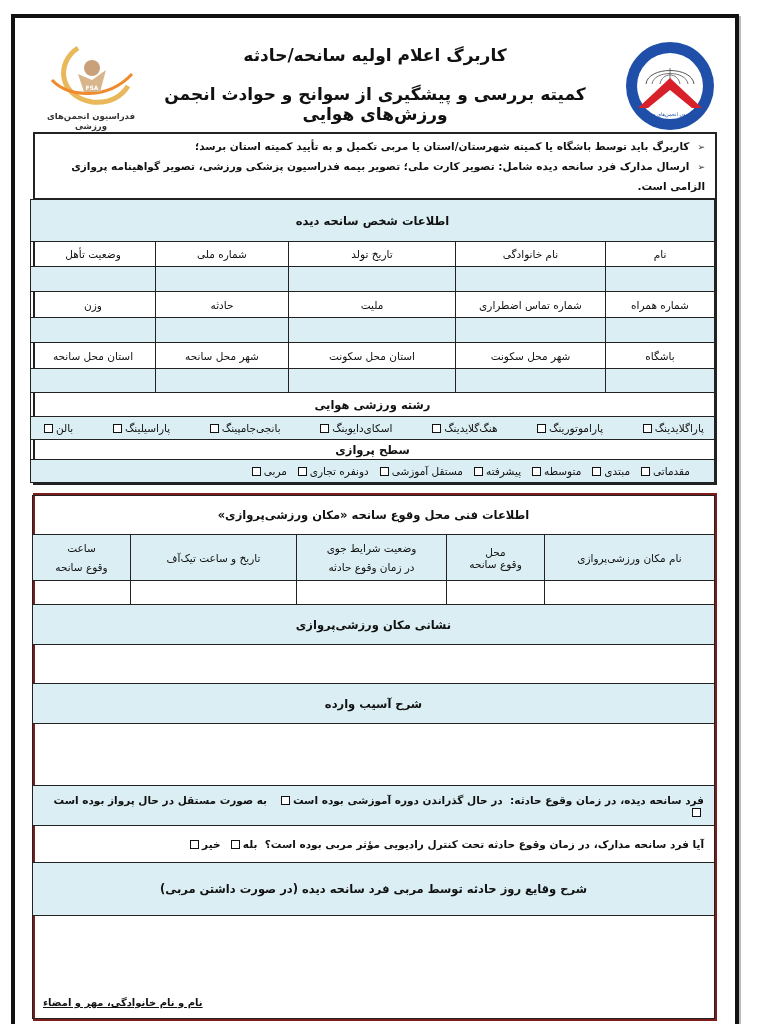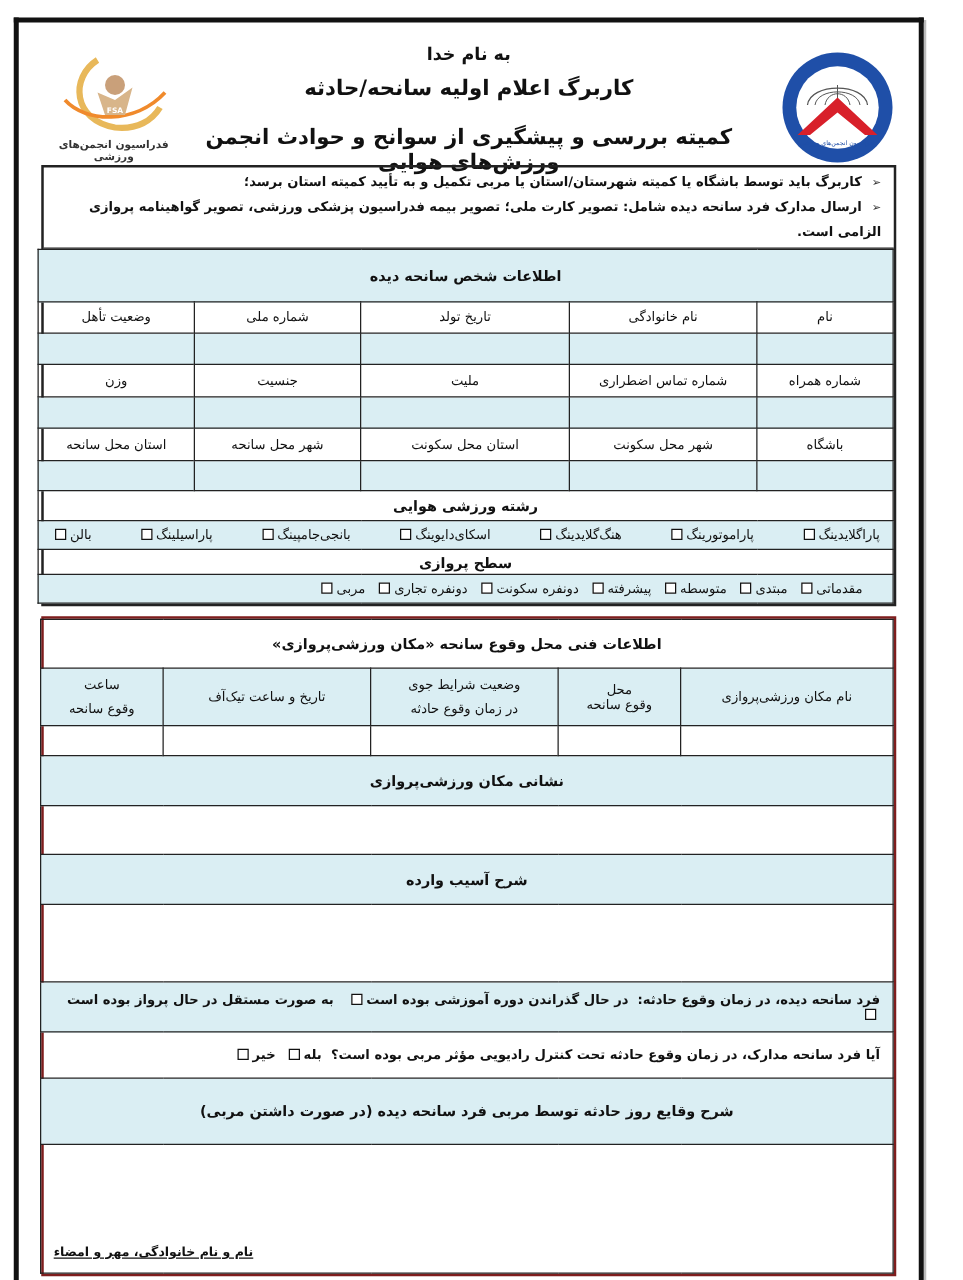--- a/index.html
+++ b/index.html
@@ -51,21 +51,20 @@
       <path d="M30 8 C8 22 10 56 44 62 C62 64 74 56 80 46" fill="none" stroke="#e8b85a" stroke-width="5"></path>
       <path d="M4 40 C20 58 60 60 84 34" fill="none" stroke="#f08a2c" stroke-width="3"></path>
       <circle cx="44" cy="28" r="8" fill="#c9a07a"></circle>
       <path d="M30 34 L44 40 L58 30 L52 52 L36 52 Z" fill="#d8b58a"></path>
       <text x="44" y="50" font-size="6" text-anchor="middle" fill="#fff" font-family="DejaVu Sans, sans-serif" font-weight="bold">FSA</text>
     </svg>
     <div class="cap">فدراسیون انجمن‌های ورزشی</div>
   </div>
 
   <div class="titles">
-    <div class="t1">به نام خدا</div>
     <div class="t2">کاربرگ اعلام اولیه سانحه/حادثه</div>
     <div class="t3">کمیته بررسی و پیشگیری از سوانح و حوادث انجمن ورزش‌های هوایی</div>
   </div>
 
   <div class="logo-right">
     <svg width="96" height="96" viewBox="0 0 96 96">
       <circle cx="48" cy="48" r="44" fill="#1f4fa8"></circle>
       <circle cx="48" cy="48" r="33" fill="#fff"></circle>
       <defs>
           <path id="ring" d="M14 52 A34 34 0 0 1 82 52"></path>
@@ -107,21 +106,21 @@
       <td></td>
       <td></td>
       <td></td>
       <td></td>
       <td></td>
     </tr>
     <tr style="height:26px">
       <td>شماره همراه</td>
       <td>شماره تماس اضطراری</td>
       <td>ملیت</td>
-      <td>جنسیت</td>
+      <td>حادثه</td>
       <td>وزن</td>
     </tr>
     <tr style="height:25px" class="blue">
       <td></td>
       <td></td>
       <td></td>
       <td></td>
       <td></td>
     </tr>
     <tr style="height:26px">
@@ -157,21 +156,21 @@
     <tr style="height:20px">
           <td colspan="5" class="bold" style="font-size:11.5px">سطح پروازی</td>
         </tr>
     <tr class="blue">
           <td colspan="5" style="padding:0">
       <div class="opts" style="justify-content:flex-start; gap:8px; padding-right:24px;">
         <span class="opt"><span>مقدماتی</span><span class="cb"></span></span>
         <span class="opt"><span>مبتدی</span><span class="cb"></span></span>
         <span class="opt"><span>متوسطه</span><span class="cb"></span></span>
         <span class="opt"><span>پیشرفته</span><span class="cb"></span></span>
-        <span class="opt"><span>دونفره سکونت</span><span class="cb"></span></span>
+        <span class="opt"><span>مستقل آموزشی</span><span class="cb"></span></span>
         <span class="opt"><span>دونفره تجاری</span><span class="cb"></span></span>
         <span class="opt"><span>مربی</span><span class="cb"></span></span>
       </div>
     </td>
         </tr>
   </tbody>
     </table>
 </div>
 
 <div class="box2">

